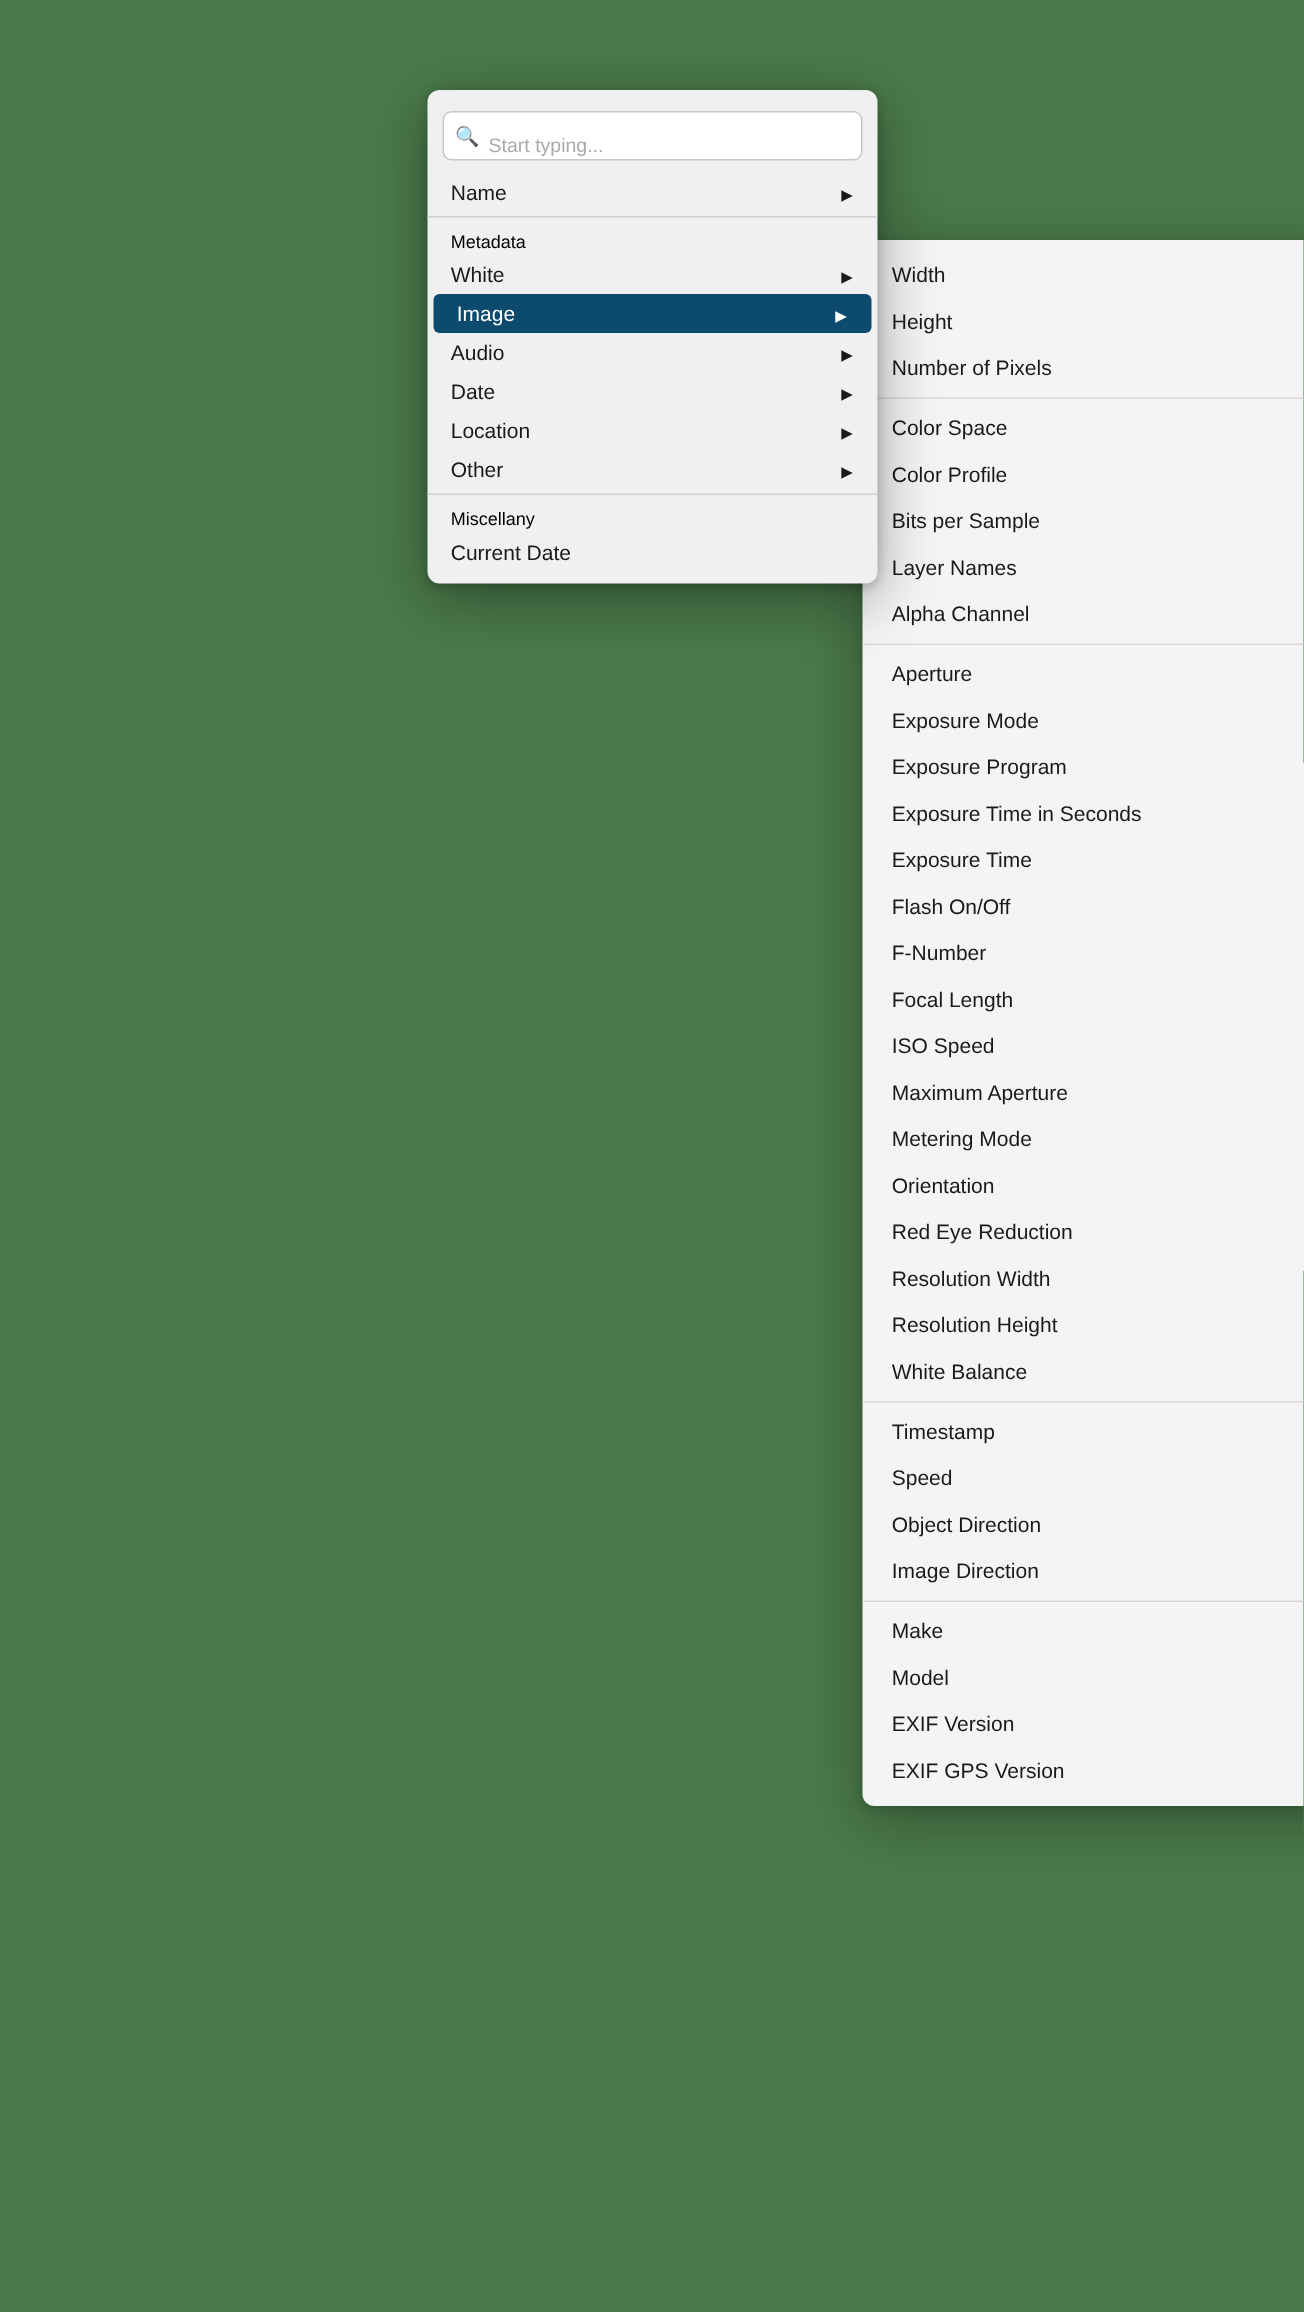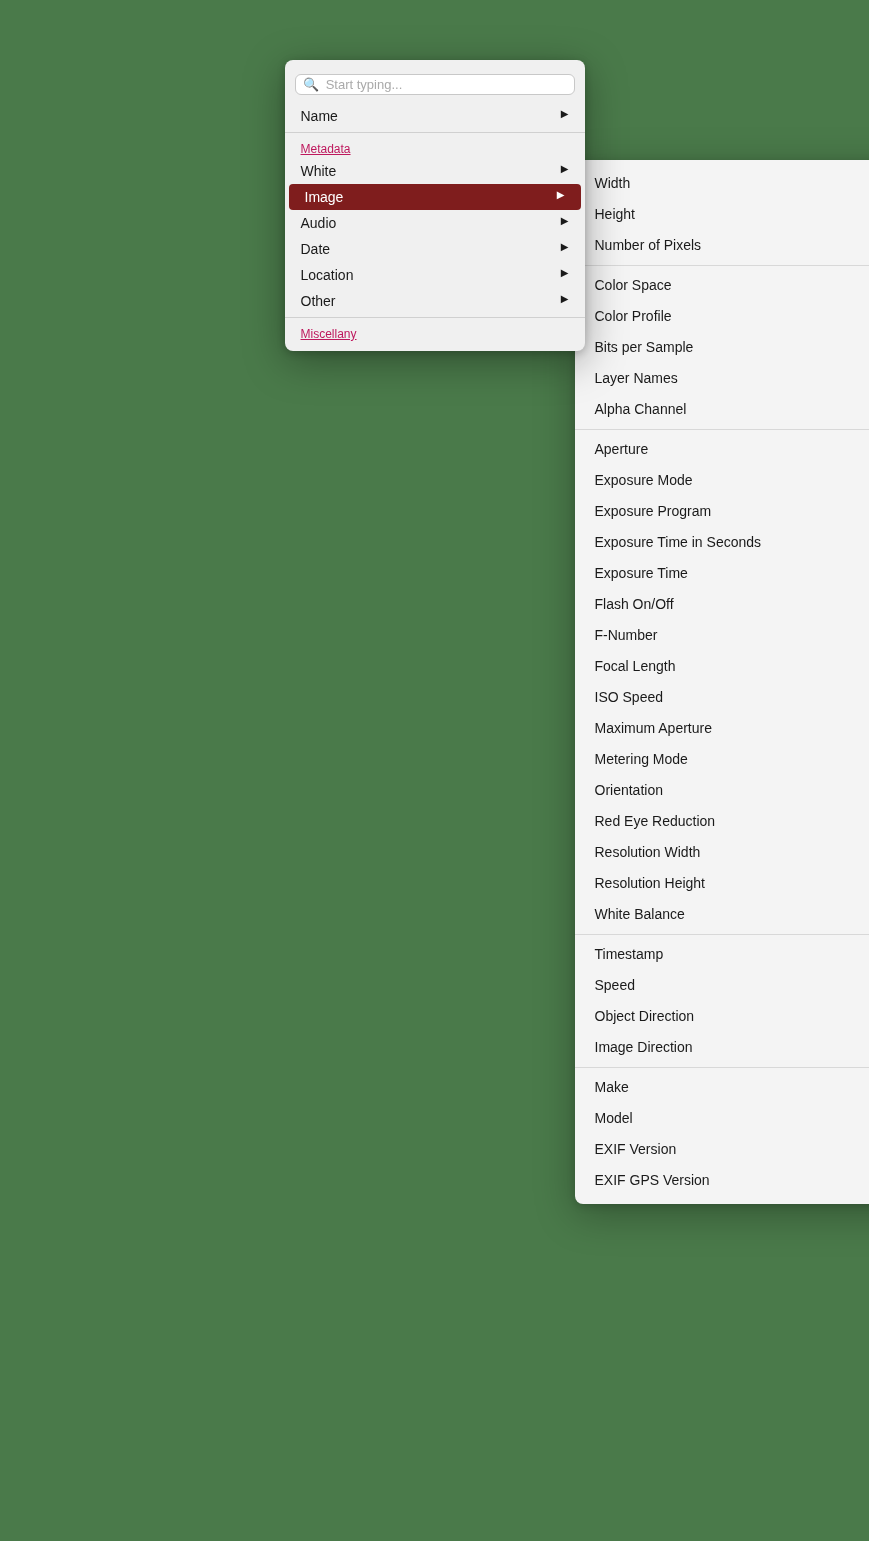--- a/index.html
+++ b/index.html
@@ -48,48 +48,48 @@
 
     .search-wrap .mag {
       padding: 0 6px 0 8px;
       color: #888;
       font-size: 13px;
     }
 
     .search-placeholder {
       font-size: 13px;
       color: #aaa;
+      margin-top: 12px;
     }
 
     .menu-divider {
       height: 1px;
       background: #d0d0d0;
       margin: 3px 0;
     }
 
     .menu-section-label {
       padding: 6px 16px 2px 16px;
       font-size: 12px;
-      color: #be185d;
+      color: #000000;
       font-weight: 400;
-      text-decoration: underline;
     }
 
     .menu-item {
       display: flex;
-      align-items: flex-start;
+      align-items: flex-end;
       justify-content: space-between;
       padding: 5px 16px;
       font-size: 14px;
       color: #1a1a1a;
       cursor: default;
     }
 
     .menu-item.active {
-      background: #7f1d1d;
+      background: #0c4a6e;
       color: #ffffff;
       border-radius: 4px;
       margin: 0 4px;
     }
 
     .menu-item .arrow {
       font-size: 10px;
       color: inherit;
     }
 
@@ -170,20 +170,23 @@
     <div class="menu-item">
       <span>Other</span>
       <span class="arrow">▶</span>
     </div>
 
     <div class="menu-divider"></div>
 
     <div class="menu-section-label">Miscellany</div>
 
 
+    <div class="menu-item">
+      <span>Current Date</span>
+    </div>
 
   </div>
 
   <div class="submenu">
 
     <div class="submenu-item">Width</div>
     <div class="submenu-item">Height</div>
     <div class="submenu-item">Number of Pixels</div>
 
     <div class="submenu-divider"></div>

